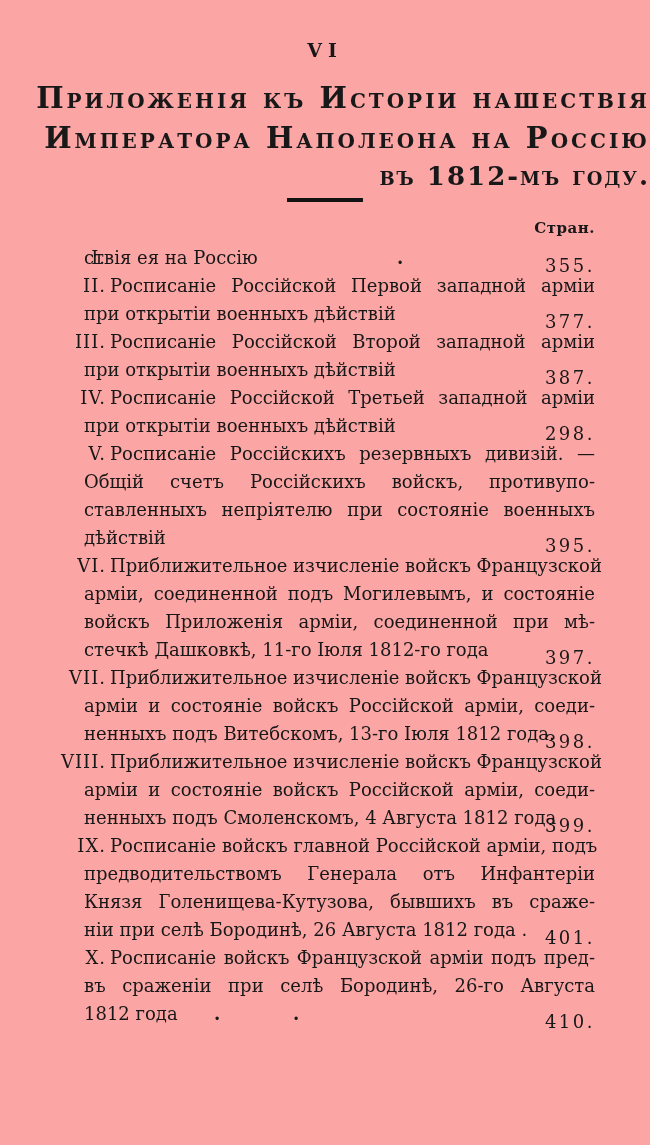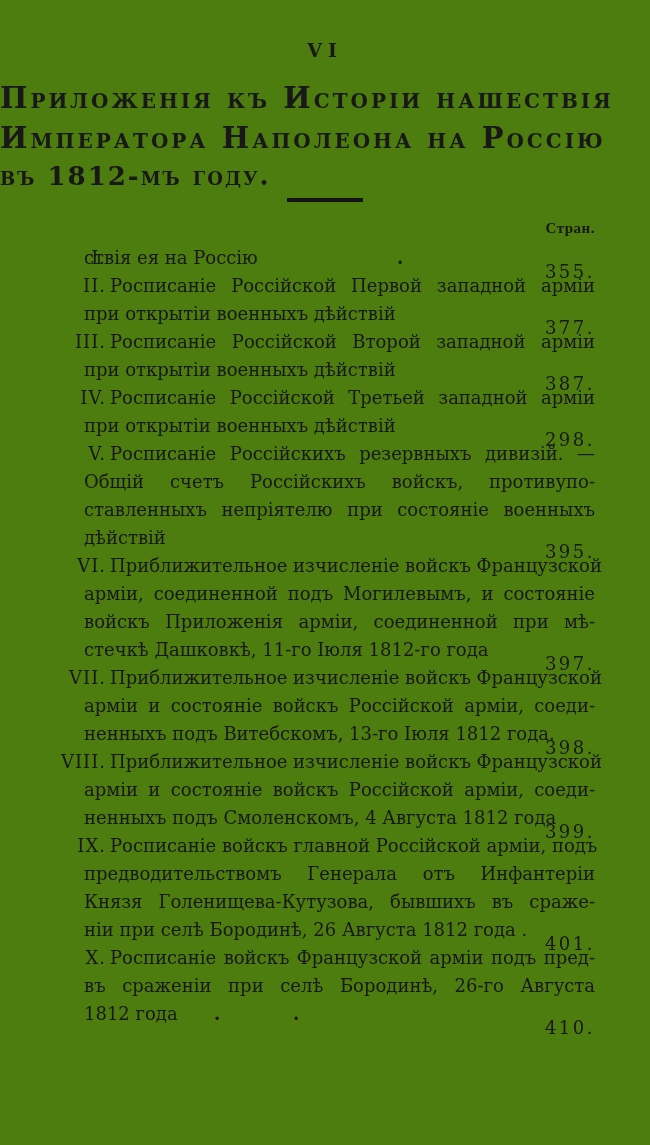--- a/index.html
+++ b/index.html
@@ -1,36 +1,36 @@
 <!DOCTYPE html>
 <html><head>
 <meta charset="utf-8">
 <style>
   html,body{margin:0;padding:0;background:#e8e8e8;}
   .page{
     position:relative;
     width:650px;height:1145px;
     margin:0 auto;
-    background:#4d7c0f;
+    background:#fca5a5;
     color:#181818;
     font-family:"DejaVu Serif","Liberation Serif",serif;
     overflow:hidden;
   }
   
   .folio{
     position:absolute;top:40px;left:0;width:650px;
     text-align:center;
     font-size:19px;line-height:20px;
     letter-spacing:6px;
     font-weight:bold;
   }
   
   .title{
     position:absolute;top:78px;left:0;width:650px;
-    text-align:left;
+    text-align:right;
     font-weight:bold;
     font-variant:small-caps;
     font-variant-caps:small-caps;
   }
   .title-line-1,.title-line-2{
     font-size:29px;line-height:40px;
     letter-spacing:3px;
     white-space:nowrap;
   }
   .title-line-3{
@@ -41,21 +41,20 @@
   .rule{
     position:absolute;top:198px;left:287px;
     width:76px;height:4px;
     background:#131313;
   }
   .col-header{
     position:absolute;top:219px;right:55px;
     font-size:15px;line-height:18px;
     font-weight:bold;
     letter-spacing:0.5px;
-    font-family:Liberation Serif, serif;
   }
   
   .toc{
     position:absolute;top:244px;left:84px;
     width:511px;
   }
   .entry{position:relative;}
   .num{
     position:absolute;top:0;left:-60px;width:82px;
     height:28px;line-height:28px;
@@ -73,21 +72,21 @@
     overflow:visible;
   }
   .l.first{text-indent:26px;}
   .last{
     position:relative;
     height:28px;line-height:28px;
     font-size:18px;
     white-space:nowrap;
   }
   .pagenum{
-    position:absolute;right:0;top:14px;
+    position:absolute;right:0;top:8px;
     height:28px;line-height:28px;
     font-size:18px;
     letter-spacing:2.5px;
     text-align:right;
   }
   .dot{
     position:absolute;top:0;
     height:28px;line-height:28px;
     font-size:18px;font-weight:bold;
   }

